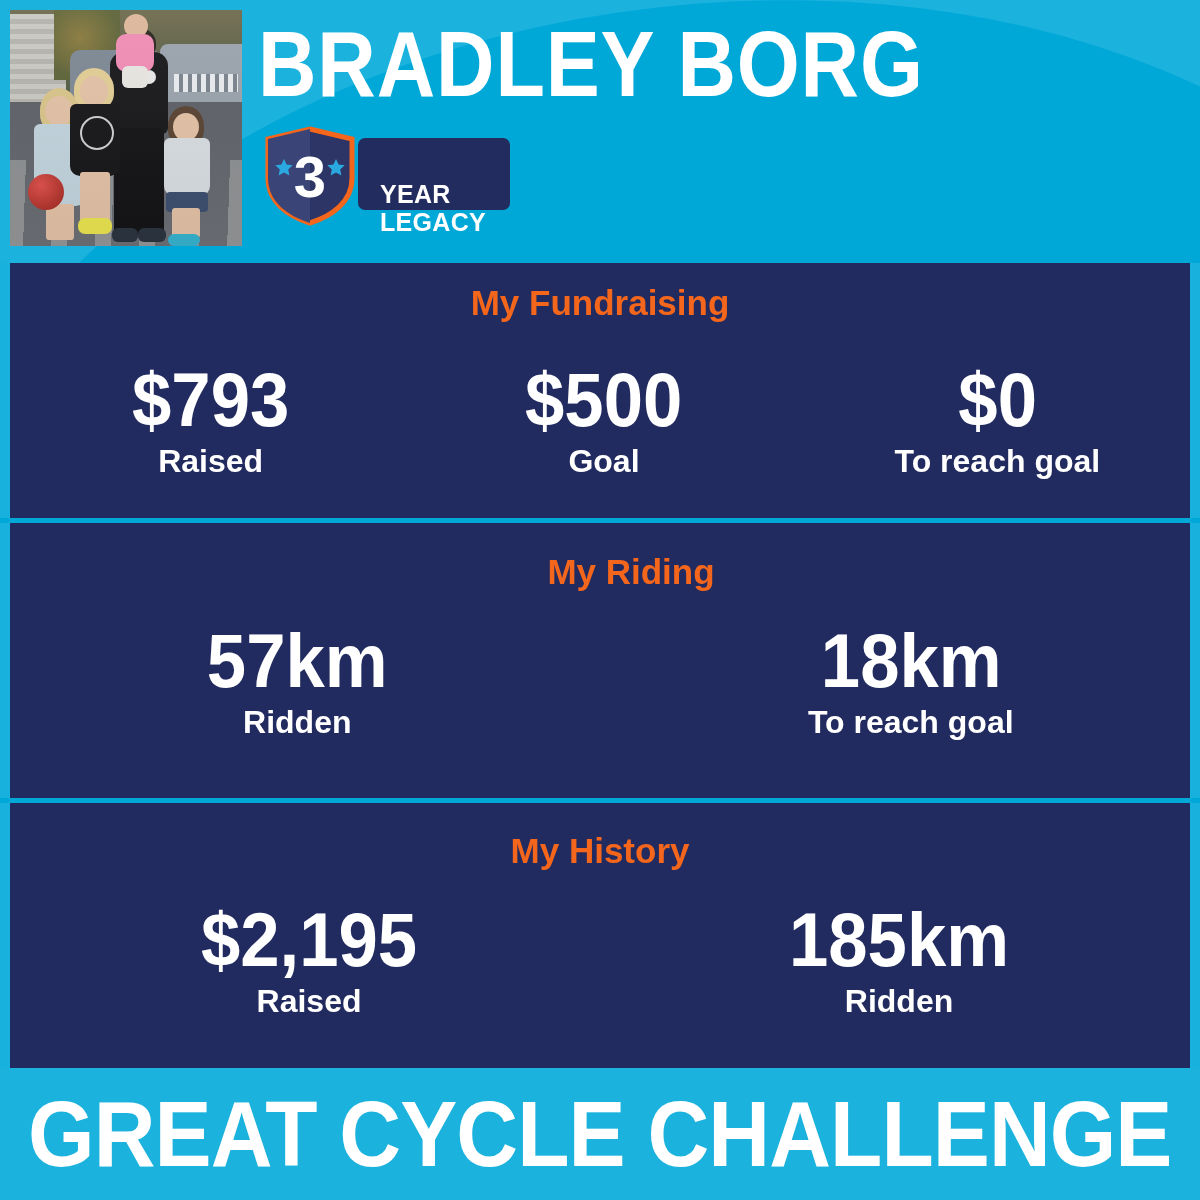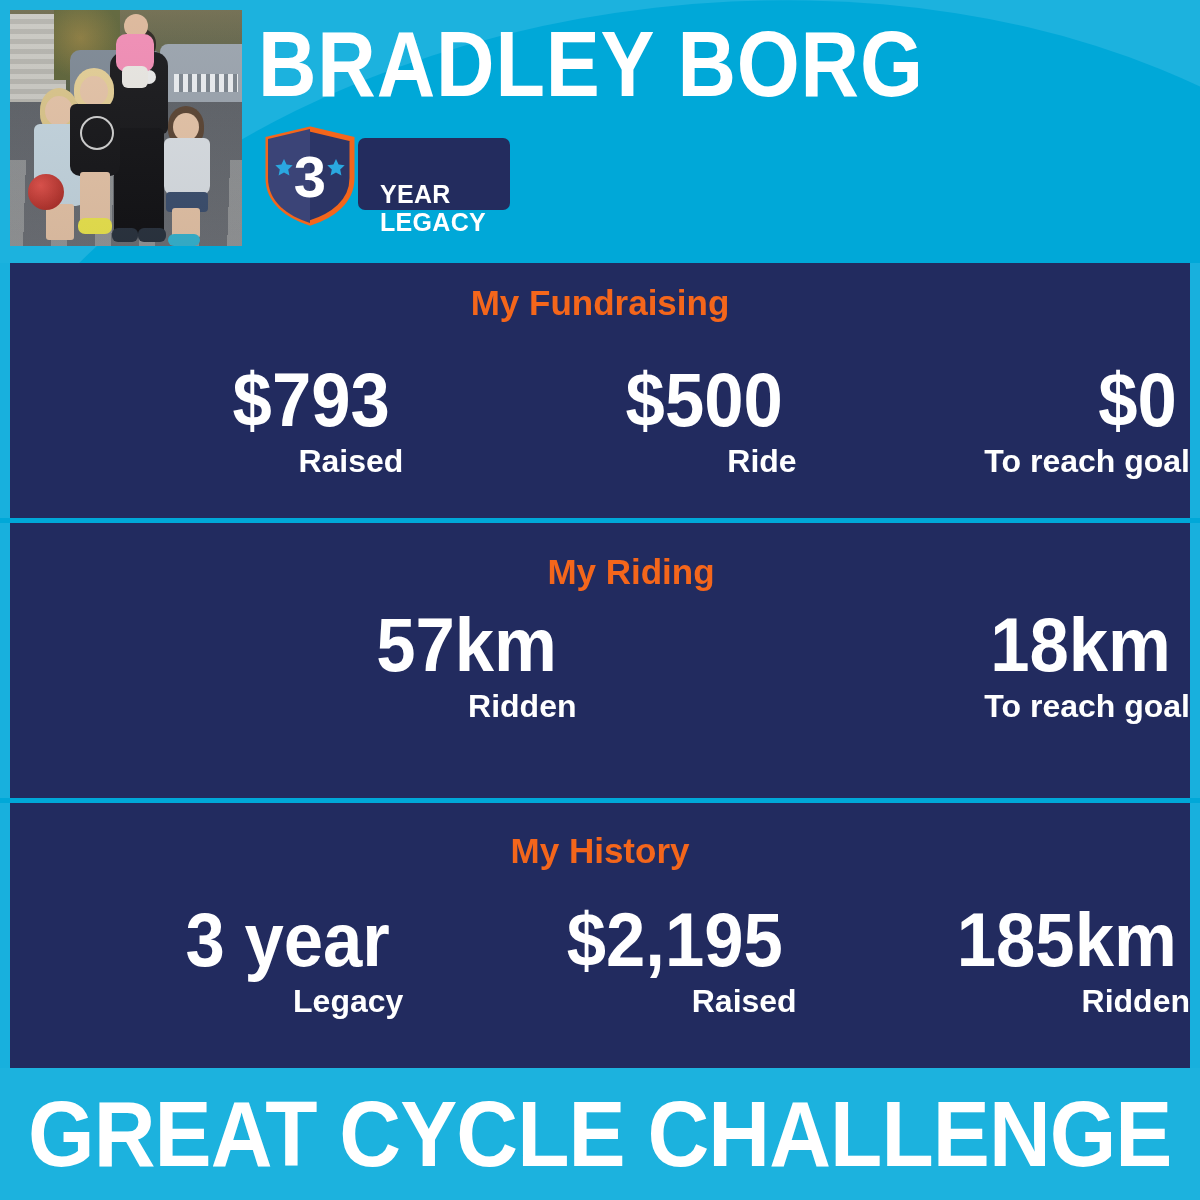--- a/index.html
+++ b/index.html
@@ -101,40 +101,40 @@
   .p3{top:803px;height:265px;}
   .divider{position:absolute;left:0;width:1200px;height:5px;background:#00a8d8;}
   .d1{top:518px;}
   .d2{top:798px;}
 
   .sec-title{
     position:absolute;left:0;width:1180px;text-align:center;
     color:#f4661b;font-weight:700;font-size:35px;line-height:40px;
   }
   .stats{position:absolute;left:0;width:1180px;display:flex;}
-  .stat{flex:1;text-align:right;padding-left:8px;}
+  .stat{flex:1;text-align:center;padding-left:8px;}
   .stat .big{
     color:#ffffff;font-family:"Liberation Sans", sans-serif;
     font-weight:700;font-size:76px;line-height:84px;white-space:nowrap;
     transform:scaleX(.93);
   }
   .stat .lbl{
     color:#ffffff;font-weight:700;font-size:32px;line-height:38px;white-space:nowrap;
   }
   .p1 .sec-title{top:294px;}
   .p1 .stats{top:358px;}
   .p2 .sec-title{top:552px;}
   .p2 .stats{top:620px;}
   .p3 .sec-title{top:831px;}
   .p3 .stats{top:898px;}
   .panel .sec-title,.panel .stats{left:0;}
   .panel{overflow:visible;}
   .panel .sec-title{position:absolute;}
   .p1 .sec-title{top:20px;} .p1 .stats{top:95px;}
-  .p2 .sec-title{top:29px;margin-left:31px;} .p2 .stats{top:80px;gap:47px;}
+  .p2 .sec-title{top:29px;margin-left:31px;} .p2 .stats{top:96px;gap:47px;}
   .p3 .sec-title{top:28px;} .p3 .stats{top:95px;}
 
   
   .footer{
     position:absolute;left:0;top:1068px;width:1200px;height:132px;background:#1cb2de;
     display:flex;align-items:center;justify-content:center;
   }
   .footer-txt{
     color:#ffffff;font-family:"Liberation Sans", sans-serif;
     font-weight:700;font-size:92px;line-height:96px;letter-spacing:-1px;
@@ -223,21 +223,21 @@
 
   <div class="panel p1">
     <div class="sec-title">My Fundraising</div>
     <div class="stats">
       <div class="stat">
         <div class="big">$793</div>
         <div class="lbl">Raised</div>
       </div>
       <div class="stat">
         <div class="big">$500</div>
-        <div class="lbl">Ride</div>
+        <div class="lbl">Goal</div>
       </div>
       <div class="stat">
         <div class="big">$0</div>
         <div class="lbl">To reach goal</div>
       </div>
     </div>
   </div>
 
   <div class="divider d1"></div>
 
@@ -254,24 +254,20 @@
       </div>
     </div>
   </div>
 
   <div class="divider d2"></div>
 
   <div class="panel p3">
     <div class="sec-title">My History</div>
     <div class="stats">
       <div class="stat">
-        <div class="big">3 year</div>
-        <div class="lbl">Legacy</div>
-      </div>
-      <div class="stat">
         <div class="big">$2,195</div>
         <div class="lbl">Raised</div>
       </div>
       <div class="stat">
         <div class="big">185km</div>
         <div class="lbl">Ridden</div>
       </div>
     </div>
   </div>
 

